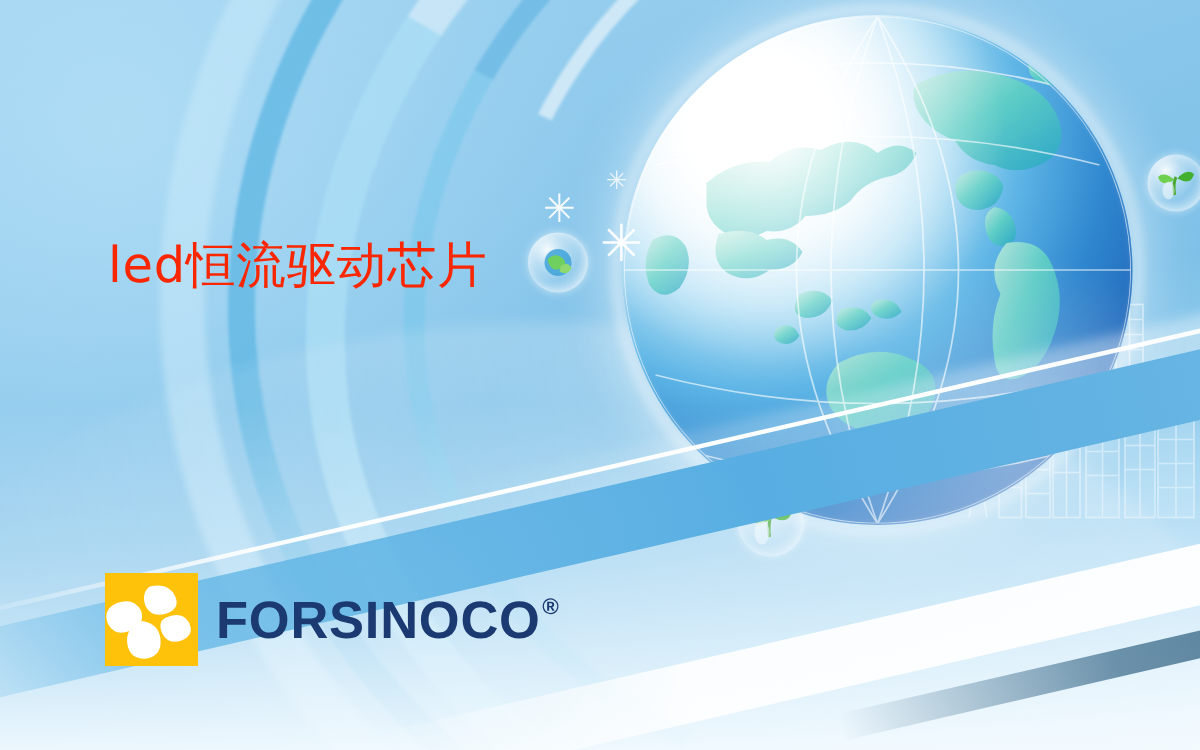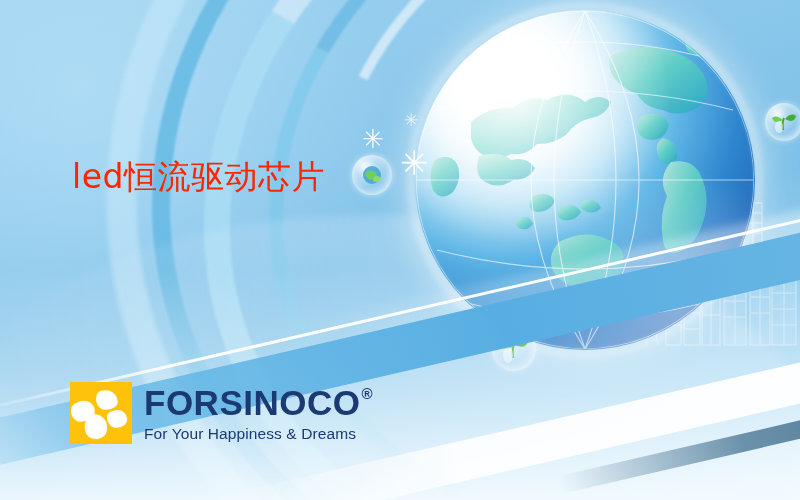--- a/index.html
+++ b/index.html
@@ -461,17 +461,16 @@
           <path d="M25 32 q11 2 12 12 q1 11 -9 13 q-11 1 -13 -9 q-2 -12 10 -16 z"></path>
           <path d="M24 25 q3 9 -6 13 q-11 5 -16 -4 q-4 -10 6 -14 q11 -4 16 5 z"></path>
         </g>
       </svg>
     </div>
     <div class="logo-text">
       <div class="logo-name">
         <span>FORSINOCO</span>
         <span class="logo-reg">®</span>
       </div>
-      <div class="logo-tagline">For Your Happiness &amp; Dreams</div>
     </div>
   </div>
 
 </div>
 
 </body></html>

